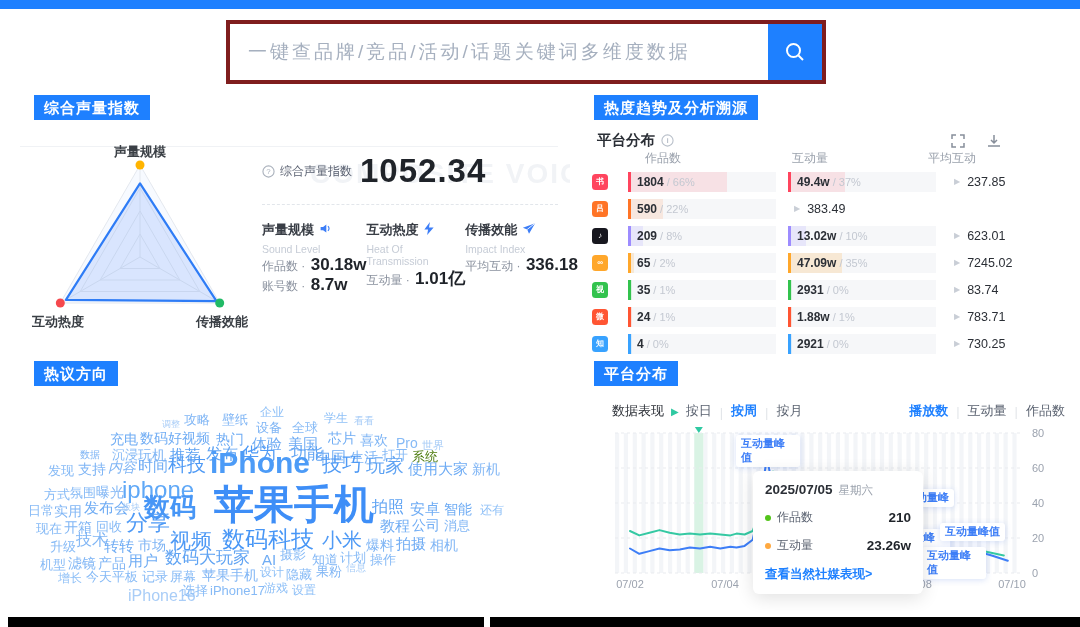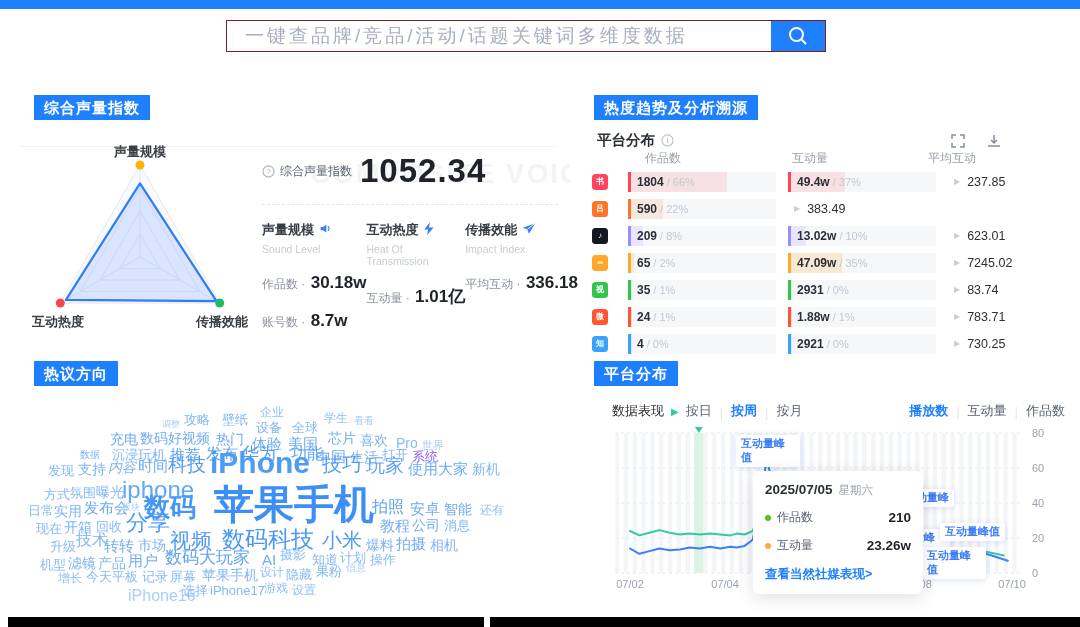--- a/index.html
+++ b/index.html
@@ -1,42 +1,42 @@
 <!DOCTYPE html>
 <html><head>
 <meta charset="utf-8">
 <style>
   html,body{margin:0;padding:0;background:#fff;}
   #app{position:relative;width:1080px;height:627px;background:#fff;overflow:hidden;
        font-family:"Liberation Sans","DejaVu Sans",sans-serif;color:#2b2f36;}
   .topbar{position:absolute;left:0;top:0;width:1080px;height:9px;background:#1e80ff;}
   
-  .searchbox{position:absolute;left:226px;top:20px;width:600px;height:32px;display:flex;
-             border:1px solid #7f1d1d;box-sizing:border-box;background:#be185d;}
+  .searchbox{position:absolute;left:226px;top:20px;width:600px;height:64px;display:flex;
+             border:4px solid #7f1d1d;box-sizing:border-box;background:#be185d;}
   .searchbox input{flex:1;border:none;outline:none;padding:0 18px;font-size:19px;letter-spacing:3px;
                    color:#6d7887;font-family:inherit;}
   .searchbox input::placeholder{color:#a6b0bf;}
   .search-btn{width:54px;background:#1e80ff;display:flex;align-items:center;justify-content:center;cursor:pointer;}
   
   .badge{position:absolute;background:#1e80ff;color:#fff;font-size:15px;font-weight:bold;
          padding:5px 10px;line-height:1;letter-spacing:1px;}
   .hairline{position:absolute;height:1px;background:#f0f2f5;}
   
   .stats{position:absolute;left:262px;top:152px;width:296px;}
   .score-row{display:flex;align-items:center;position:relative;z-index:2;}
   .score-label{font-size:12px;color:#596070;margin:0 8px 0 5px;white-space:nowrap;}
   .score-val{font-size:33px;font-weight:bold;color:#1f2329;letter-spacing:1px;}
   .watermark{position:absolute;left:48px;top:6px;font-size:28px;font-weight:bold;color:#f1f3f6;
              white-space:nowrap;z-index:1;letter-spacing:2px;width:260px;overflow:hidden;}
   .dash-div{margin-top:14px;border-top:1px dashed #e2e6eb;}
   .mcols{display:flex;margin-top:16px;}
   .mcol{width:108px;}
   .mlabel{font-size:13px;font-weight:bold;color:#383d45;display:flex;align-items:center;gap:5px;}
   .msub{font-size:10.5px;color:#c6ccd6;margin-top:4px;}
-  .mstat{margin-top:18px;font-size:12px;color:#8a919e;white-space:nowrap;}
+  .mstat{font-size:12px;color:#8a919e;white-space:nowrap;}
   .mstat b{font-size:17px;color:#1f2329;margin-left:2px;}
   
   .ptitle{position:absolute;left:597px;top:131px;font-size:14.5px;font-weight:bold;color:#2b2f36;
           display:flex;align-items:center;gap:6px;}
   .picon-btn{position:absolute;top:133px;width:16px;height:16px;color:#878e9a;cursor:pointer;}
   .phead{position:absolute;left:592px;top:150px;width:478px;font-size:12px;color:#9aa1ac;}
   .phead span{position:absolute;top:0;}
   #platform-rows{position:absolute;left:592px;top:168px;width:488px;}
   .prow{display:flex;align-items:center;height:27px;}
   .picon{width:16px;height:16px;border-radius:3.5px;color:#fff;font-size:8px;font-weight:bold;
@@ -290,21 +290,21 @@
       <span class="wc-word" style="left: 70px; top: 50px; font-size: 10px; color: rgb(127, 181, 245);">数据</span>
       <span class="wc-word" style="left: 102px; top: 48px; font-size: 13px; color: rgb(134, 186, 246);">沉浸</span>
       <span class="wc-word" style="left: 128px; top: 48px; font-size: 14px; color: rgb(127, 181, 245);">玩机</span>
       <span class="wc-word" style="left: 160px; top: 47px; font-size: 15px; color: rgb(95, 163, 243);">推荐</span>
       <span class="wc-word" style="left: 196px; top: 46px; font-size: 16px; color: rgb(95, 163, 243);">发布</span>
       <span class="wc-word" style="left: 232px; top: 45px; font-size: 17px; color: rgb(79, 154, 245);">华为</span>
       <span class="wc-word" style="left: 270px; top: 46px; font-size: 16px; color: rgb(95, 163, 243); margin-left: 11px;">功能</span>
       <span class="wc-word" style="left: 306px; top: 49px; font-size: 15px; color: rgb(111, 172, 244);">中国</span>
       <span class="wc-word" style="left: 340px; top: 50px; font-size: 14px; color: rgb(127, 181, 245);">生活</span>
       <span class="wc-word" style="left: 372px; top: 48px; font-size: 13px; color: rgb(134, 186, 246);">打开</span>
-      <span class="wc-word" style="left: 402px; top: 50px; font-size: 13px; color: #8b5cf6;">系统</span>
+      <span class="wc-word" style="left: 402px; top: 50px; font-size: 13px; color: #4d7c0f;">系统</span>
       <span class="wc-word" style="left: 38px; top: 64px; font-size: 13px; color: rgb(134, 186, 246);">发现</span>
       <span class="wc-word" style="left: 68px; top: 62px; font-size: 14px; color: rgb(127, 181, 245);">支持</span>
       <span class="wc-word" style="left: 98px; top: 60px; font-size: 14px; color: rgb(127, 181, 245); font-style: italic;">内容</span>
       <span class="wc-word" style="left: 128px; top: 58px; font-size: 15px; color: rgb(111, 172, 244);">时间</span>
       <span class="wc-word" style="left: 158px; top: 55px; font-size: 19px; color: rgb(79, 154, 245);">科技</span>
       <span class="wc-word" style="left: 200px; top: 48px; font-size: 30px; color: rgb(76, 155, 247); font-weight: bold;">iPhone</span>
       <span class="wc-word" style="left: 312px; top: 54px; font-size: 20px; color: rgb(79, 154, 245);">技巧</span>
       <span class="wc-word" style="left: 356px; top: 56px; font-size: 19px; color: rgb(95, 163, 243);">玩家</span>
       <span class="wc-word" style="left: 398px; top: 61px; font-size: 15px; color: rgb(111, 172, 244);">使用</span>
       <span class="wc-word" style="left: 428px; top: 61px; font-size: 15px; color: rgb(111, 172, 244);">大家</span>

